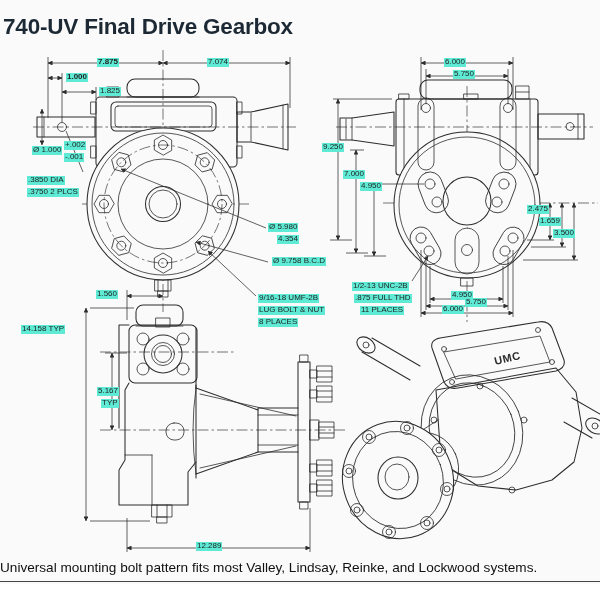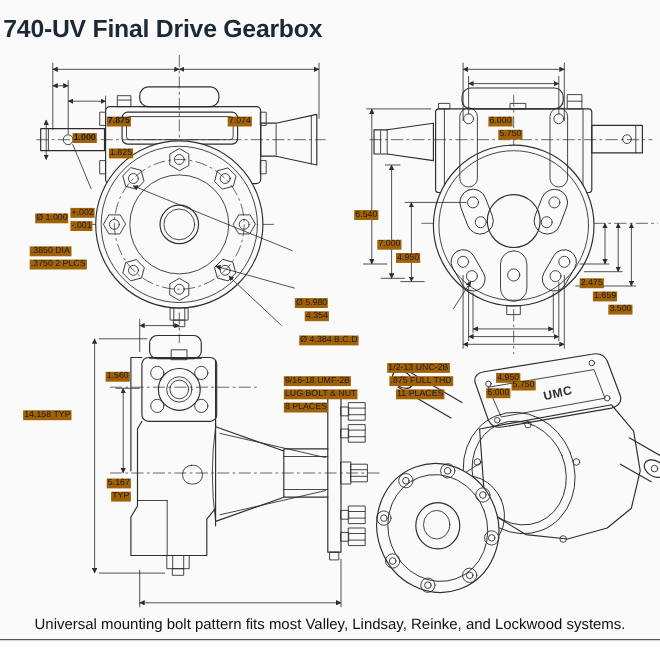--- a/index.html
+++ b/index.html
@@ -1,25 +1,25 @@
 <!DOCTYPE html>
 <html><head>
 <meta charset="utf-8">
 <style>
   html,body{margin:0;padding:0;background:#fff;}
   .stage{position:relative;width:600px;height:584px;background:#fafafa;overflow:hidden;
          font-family:"Liberation Sans",sans-serif;}
   .stage svg{position:absolute;left:0;top:0;}
   .page-title{position:absolute;left:3px;top:14px;font-size:22.5px;font-weight:700;
               color:#1c2935;letter-spacing:-0.2px;white-space:nowrap;}
-  .caption{position:absolute;left:0;right:0;top:560px;text-align:center;font-size:13.6px;
+  .caption{position:absolute;left:0;right:0;top:560px;font-size:13.6px;
            color:#101010;white-space:nowrap;}
   .rule{position:absolute;left:0;top:581px;width:600px;border-top:1.6px solid #444;}
-  .lbl{position:absolute;font-size:8px;line-height:1.1;color:#1e1e1e;background:#a16207;
-       padding:0 1px;white-space:nowrap;margin-top:48px;}
+  .lbl{position:absolute;font-size:8px;line-height:1.1;color:#1e1e1e;background:#5eead4;
+       padding:0 1px;white-space:nowrap;}
   .lbl.b{font-weight:bold;}
   .logo{position:absolute;left:494px;top:352px;font-size:11px;font-weight:700;color:#2d2d2d;
         transform:rotate(-13deg);letter-spacing:.5px;background:transparent;}
   
   .ln{fill:none;stroke:#2d2d2d;stroke-width:1.05;stroke-linejoin:round;stroke-linecap:round;}
   .tn{fill:none;stroke:#2d2d2d;stroke-width:.8;stroke-linejoin:round;stroke-linecap:round;}
   .cl{fill:none;stroke:#2d2d2d;stroke-width:.65;stroke-dasharray:11 3 2.5 3;}
   .dm{fill:none;stroke:#2d2d2d;stroke-width:.75;}
   .fw{fill:#fafafa;}
 </style>
@@ -359,28 +359,28 @@
   <span class="lbl" style="left:207px;top:58px">7.074</span>
   <span class="lbl b" style="left:66px;top:73px">1.000</span>
   <span class="lbl" style="left:99px;top:87px">1.825</span>
   <span class="lbl" style="left:32px;top:146px">Ø 1.000</span>
   <span class="lbl" style="left:64px;top:141px">+.002</span>
   <span class="lbl" style="left:64px;top:153px">-.001</span>
   <span class="lbl" style="left:27px;top:176px">.3850 DIA</span>
   <span class="lbl" style="left:27px;top:188px">.3750 2 PLCS</span>
   <span class="lbl" style="left:268px;top:223px">Ø 5.980</span>
   <span class="lbl" style="left:277px;top:235px">4.354</span>
-  <span class="lbl" style="left:272px;top:257px">Ø 4.384 B.C.D</span>
+  <span class="lbl" style="left:272px;top:257px">Ø 9.758 B.C.D</span>
   <span class="lbl" style="left:258px;top:294px">9/16-18 UMF-2B</span>
   <span class="lbl" style="left:258px;top:306px">LUG BOLT &amp; NUT</span>
   <span class="lbl" style="left:258px;top:318px">8 PLACES</span>
 
   <span class="lbl" style="left:444px;top:58px">6.000</span>
   <span class="lbl" style="left:453px;top:70px">5.750</span>
-  <span class="lbl" style="left:322px;top:143px">6.540</span>
+  <span class="lbl" style="left:322px;top:143px">9.250</span>
   <span class="lbl" style="left:343px;top:170px">7.000</span>
   <span class="lbl" style="left:360px;top:182px">4.950</span>
   <span class="lbl" style="left:527px;top:205px">2.475</span>
   <span class="lbl" style="left:539px;top:217px">1.659</span>
   <span class="lbl" style="left:553px;top:229px">3.500</span>
   <span class="lbl" style="left:451px;top:291px">4.950</span>
   <span class="lbl" style="left:465px;top:298px">5.750</span>
   <span class="lbl" style="left:442px;top:305px">6.000</span>
   <span class="lbl" style="left:352px;top:282px">1/2-13 UNC-2B</span>
   <span class="lbl" style="left:354px;top:294px">.875 FULL THD</span>

